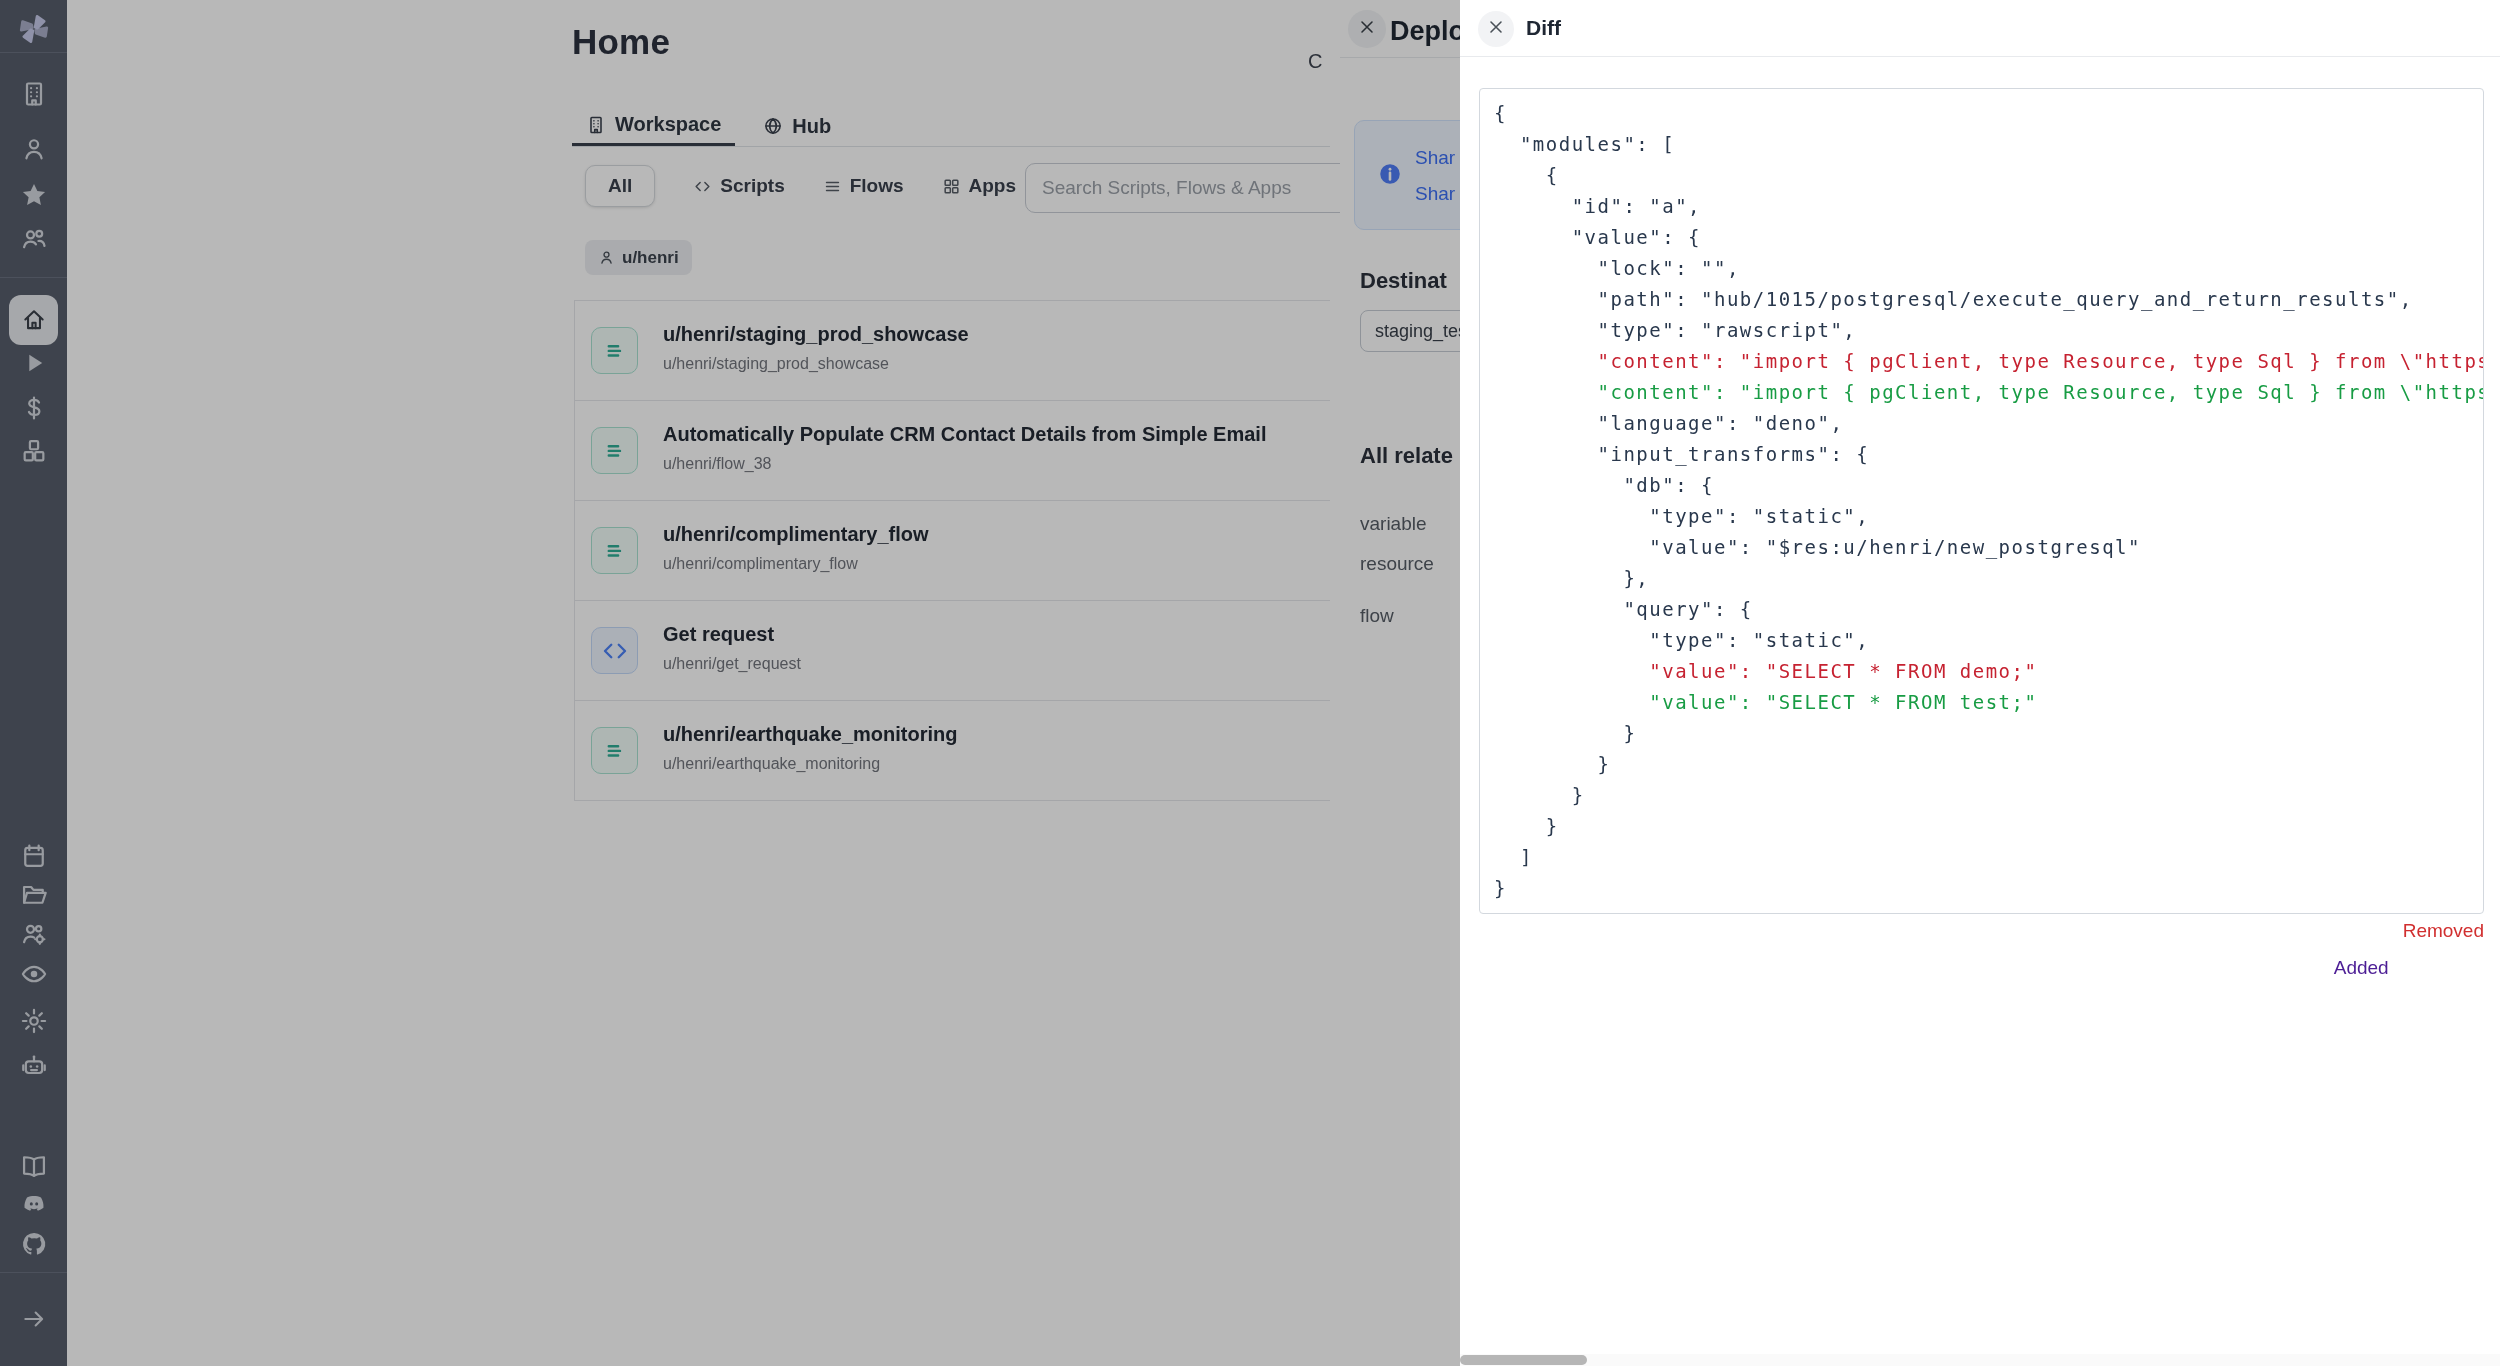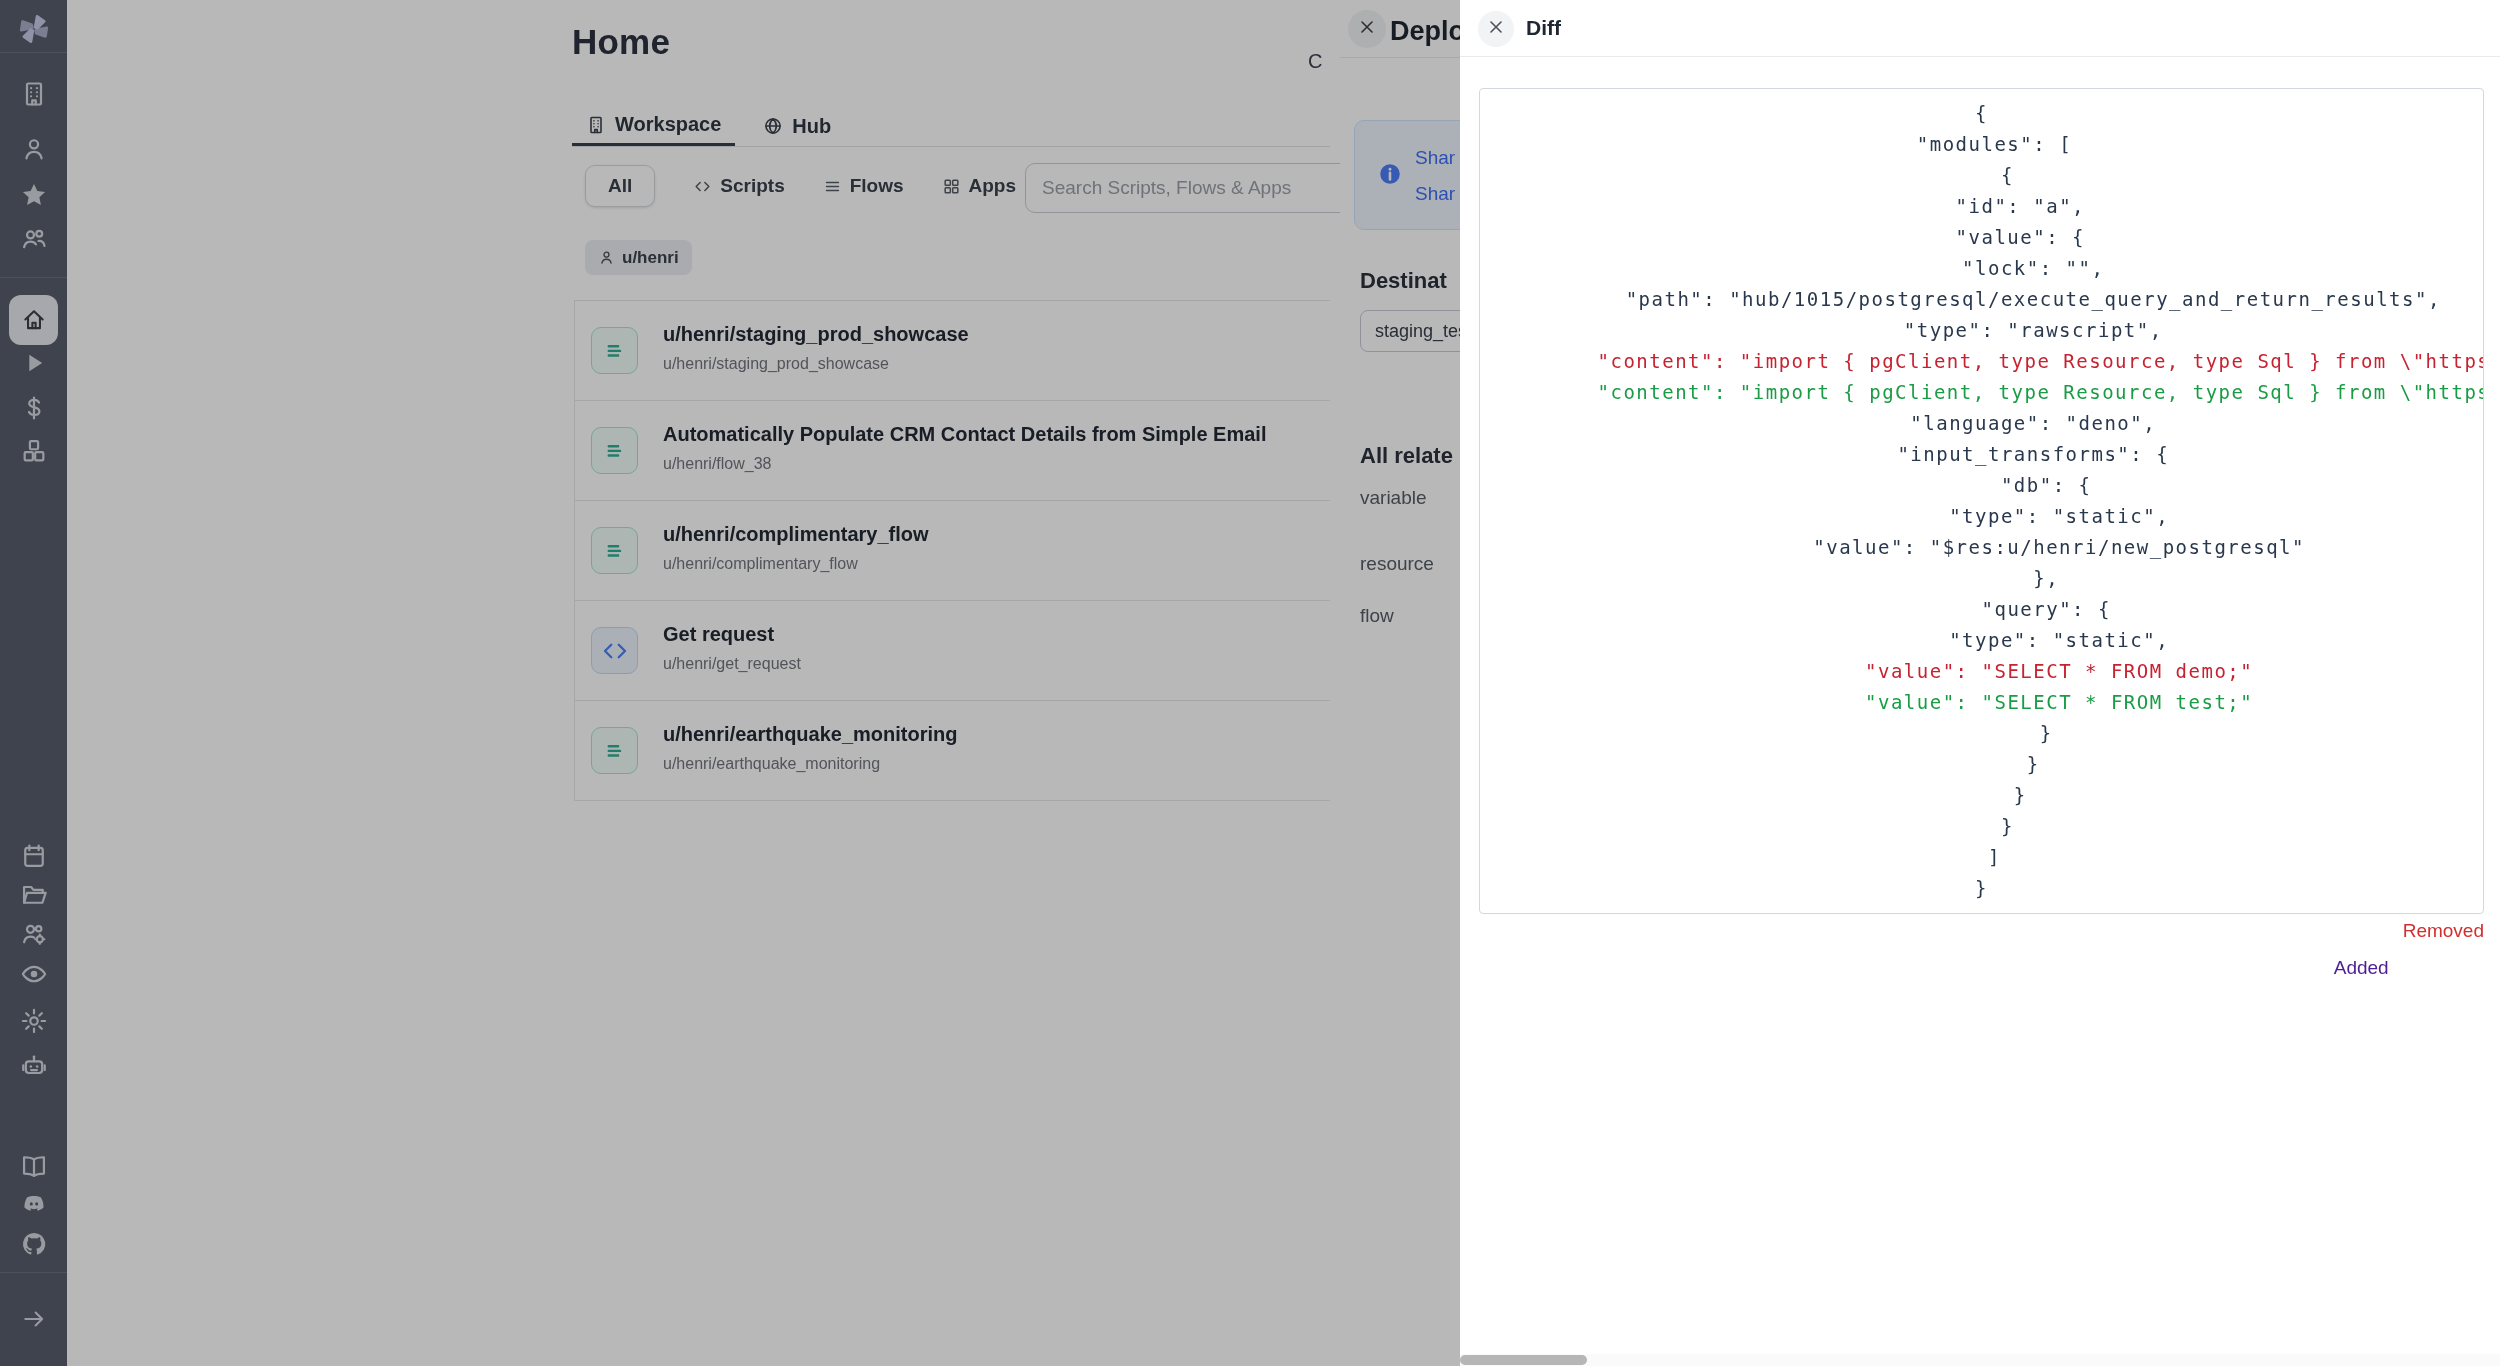--- a/index.html
+++ b/index.html
@@ -72,21 +72,21 @@
     border:1px solid #c6ccd4; border-radius:8px; background:#fff; display:flex;
     align-items:center; padding:0 14px; font-size:18px; color:#3a414b; cursor:pointer; }
   .dp-rel { position:absolute; left:20px; font-size:19px; color:#565d66; cursor:pointer; }
 
   
   .dim { position:absolute; left:0; top:0; width:1460px; height:1366px;
     background:rgba(0,0,0,0.28); z-index:55; }
 
   
   .diff { position:absolute; left:1460px; top:0; width:1040px; height:1366px;
-    background:#fff; z-index:60;text-align:center; }
+    background:#fff; z-index:60; }
   .df-close { position:absolute; left:18px; top:11px; width:36px; height:36px; border-radius:50%;
     background:#f2f3f5; display:flex; align-items:center; justify-content:center;
     color:#4a5158; cursor:pointer; }
   .df-title { position:absolute; left:66px; top:16px; font-size:21px; font-weight:700; color:#1f2733; }
   .df-div { position:absolute; left:0; top:56px; width:100%; height:1px; background:#e8eaed; }
   .codebox { position:absolute; left:19px; top:88px; width:1005px; height:826px;
     border:1px solid #d3d8de; border-radius:4px; background:#fff; overflow:hidden;
     padding:9px 14px; }
   .codebox pre { font-family:"DejaVu Sans Mono", monospace; font-size:19px; line-height:31px;
     letter-spacing:1.5px; color:#29384d; white-space:pre; }
@@ -379,21 +379,21 @@
       <div class="info-line1">Shar</div>
       <div class="info-line2">Shar</div>
     </div>
 
     <div class="dp-h2" style="top:268px">Destinat</div>
     <div class="dp-select">
       <span>staging_tes</span>
     </div>
 
     <div class="dp-h2" style="top:443px">All relate</div>
-    <div class="dp-rel" style="top:487px">variable</div>
+    <div class="dp-rel" style="top:513px">variable</div>
     <div class="dp-rel" style="top:553px">resource</div>
     <div class="dp-rel" style="top:605px">flow</div>
   </aside>
 
   <div class="dim"></div>
 
   <aside class="diff">
     <div class="df-close">
       <span><svg width="20" height="20" viewBox="0 0 24 24" fill="none" stroke="currentColor" stroke-width="1.9" stroke-linecap="round" stroke-linejoin="round">
             <path d="M6 6l12 12M18 6 6 18"></path>

